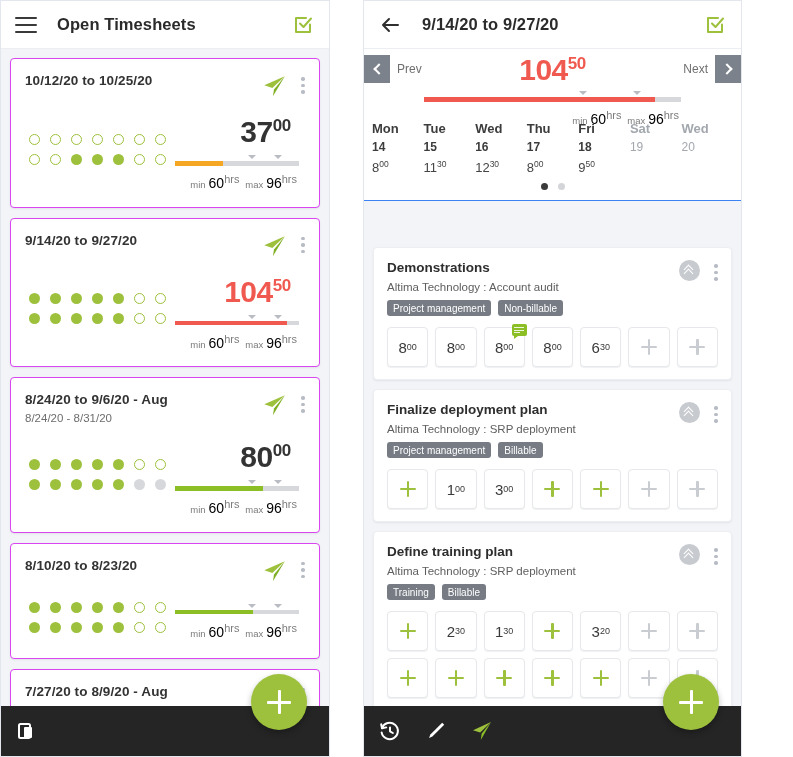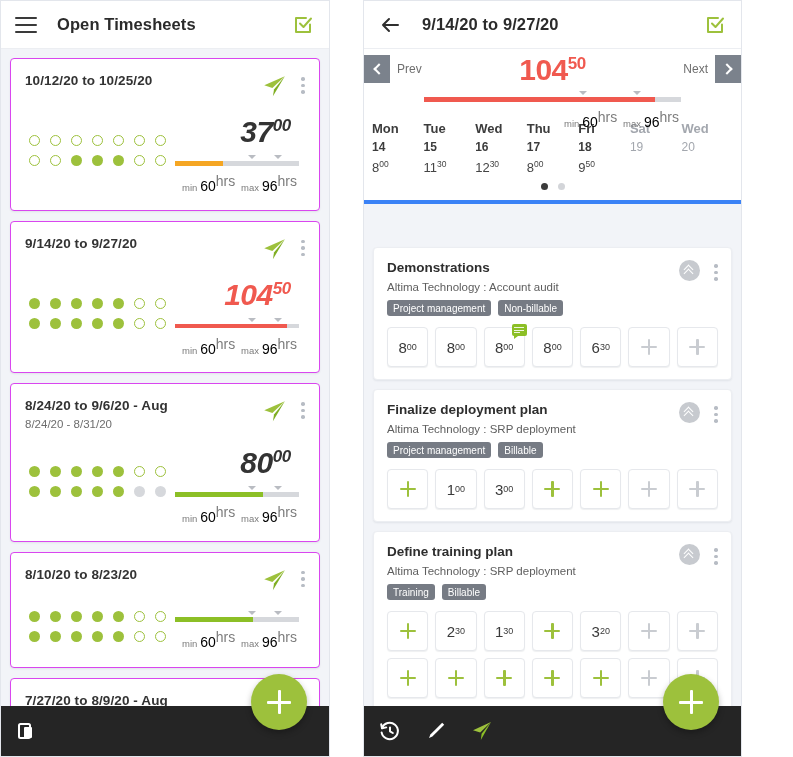--- a/index.html
+++ b/index.html
@@ -75,39 +75,39 @@
   .dot-row { display: flex; gap: 10px; margin-bottom: 9px; }
   .dot { width: 11px; height: 11px; border-radius: 50%; box-sizing: border-box; }
   .dot.empty  { border: 1.6px solid #9dc13c; background: transparent; }
   .dot.filled { background: #9dc13c; }
   .dot.gray   { background: #d6d8dc; }
 
   .gauge-wrap { flex: 1 1 auto; padding-right: 6px; }
   .gauge-num {
     text-align: right; font-weight: bold; color: #333;
     font-size: 30px; line-height: 1; letter-spacing: -.5px;
-    padding-right: 8px; margin-bottom: 8px; font-style: italic;
+    padding-right: 8px; margin-bottom: 8px;
   }
   .gauge-num.over { color: #f0594f; }
   .gauge-num sup { font-size: 17px; vertical-align: super; line-height: 0; letter-spacing: -.3px; }
 
   .bar-outer { position: relative; height: 16px; }
   .bar-track { position: absolute; left: 0; right: 0; top: 6px; height: 4.5px; background: #d6d8dc; border-radius: 0; }
   .bar-fill  { position: absolute; left: 0; top: 6px; height: 4.5px; border-radius: 0; }
   .bar-fill.orange { background: #f5a623; }
   .bar-fill.green  { background: #8cbf26; }
   .bar-fill.red    { background: #f0594f; }
   .tick { position: absolute; top: 0px; width: 0; height: 0;
           border-left: 4px solid transparent; border-right: 4px solid transparent;
           border-top: 4px solid #b9bcc2; transform: translateX(-4px); }
 
   .minmax { text-align: right; font-size: 10.5px; color: #6a6a6a; margin-top: 2px; padding-right: 2px; white-space: nowrap; }
   .minmax .lbl { font-size: 9.5px; color: #7c7c7c; }
   .minmax .val { font-size: 14px; color: #000000; }
-  .minmax .unit { font-size: 14px; color: #7c7c7c; vertical-align: super; }
+  .minmax .unit { font-size: 11px; color: #7c7c7c; vertical-align: super; }
 
   
   .bottombar {
     position: absolute; left: 0; right: 0; bottom: 0; height: 50px;
     background: #252525; display: flex; align-items: center; padding: 0 14px;
     gap: 22px; z-index: 6;
   }
   .bottombar .nav-ico { width: 24px; height: 24px; cursor: pointer; }
 
   .fab {
@@ -117,21 +117,21 @@
     display: flex; align-items: center; justify-content: center;
     box-shadow: 0 3px 6px rgba(0,0,0,.28);
     cursor: pointer;
   }
   .fab .plus-h { position: absolute; width: 24px; height: 3px; background: #fff; border-radius: 1px; }
   .fab .plus-v { position: absolute; width: 3px; height: 24px; background: #fff; border-radius: 1px; }
 
   
   .week-panel {
     position: absolute; top: 48px; left: 0; right: 0;
-    background: #ffffff; border-bottom: 4px solid #3b82f6;
+    background: #ffffff; border-bottom: 1px solid #3b82f6;
     padding: 0 0 10px 0;
   }
   .week-top { position: relative; height: 60px; }
   .navbtn {
     position: absolute; top: 6px; width: 26px; height: 28px;
     background: #7b828c; display: flex; align-items: center; justify-content: center;
     cursor: pointer;
   }
   .navbtn.prev { left: 0; }
   .navbtn.next { right: 0; }

